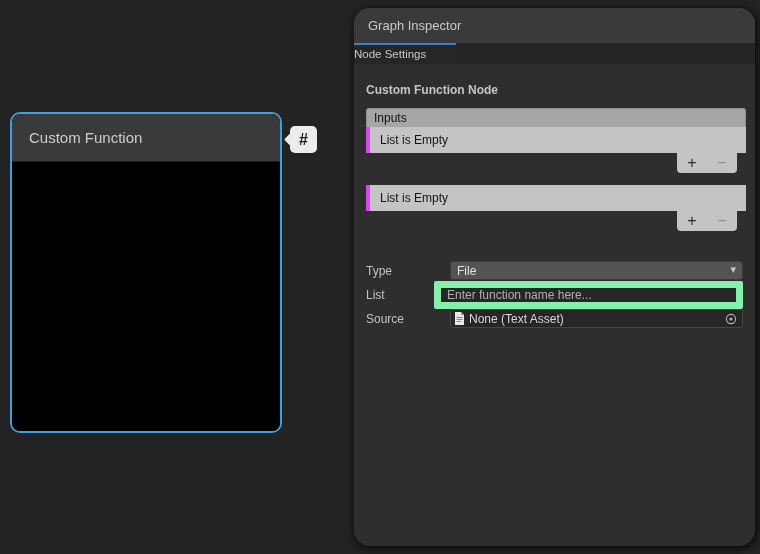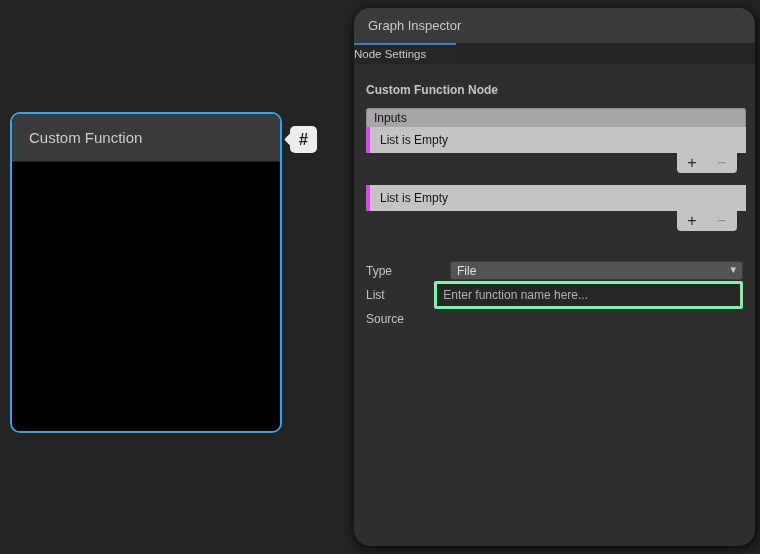--- a/index.html
+++ b/index.html
@@ -193,21 +193,21 @@
     cursor: default;
   }
   .dropdown-arrow {
     position: absolute;
     right: 6px; top: 1px;
     font-size: 11px;
     color: #c8c8c8;
   }
   .textfield {
     background: #262626;
-    border: 3px solid #86efac;
+    border: 7px solid #86efac;
     border-radius: 2px;
     color: #cfcfcf;
     padding-left: 6px;
     width: 100%;
     height: 28px;
     font-size: 12px;
     font-family: "Liberation Sans", sans-serif;
     outline: none;
   }
   .textfield::placeholder { color: #b0b0b0; opacity: 1; }
@@ -282,16 +282,30 @@
       </div>
     </div>
 
     <div class="form-row">
       <div class="form-label">List</div>
       <input class="textfield" type="text" placeholder="Enter function name here..." style="">
     </div>
 
     <div class="form-row">
       <div class="form-label">Source</div>
+      <div class="field objectfield">
+        <svg class="doc-icon" viewBox="0 0 11 13">
+          <path d="M1 0 h6 l3 3 v10 h-9 z" fill="#e8e8e8"></path>
+          <path d="M7 0 l3 3 h-3 z" fill="#9a9a9a"></path>
+          <rect x="2.5" y="5" width="6" height="1" fill="#8a8a8a"></rect>
+          <rect x="2.5" y="7" width="6" height="1" fill="#8a8a8a"></rect>
+          <rect x="2.5" y="9" width="4.5" height="1" fill="#8a8a8a"></rect>
+        </svg>
+        <span class="obj-label">None (Text Asset)</span>
+        <svg class="picker-icon" viewBox="0 0 12 12">
+          <circle cx="6" cy="6" r="4.6" fill="none" stroke="#b5b5b5" stroke-width="1.1"></circle>
+          <circle cx="6" cy="6" r="1.6" fill="#b5b5b5"></circle>
+        </svg>
+      </div>
     </div>
 
   </div>
 </div>
 
 </body></html>

